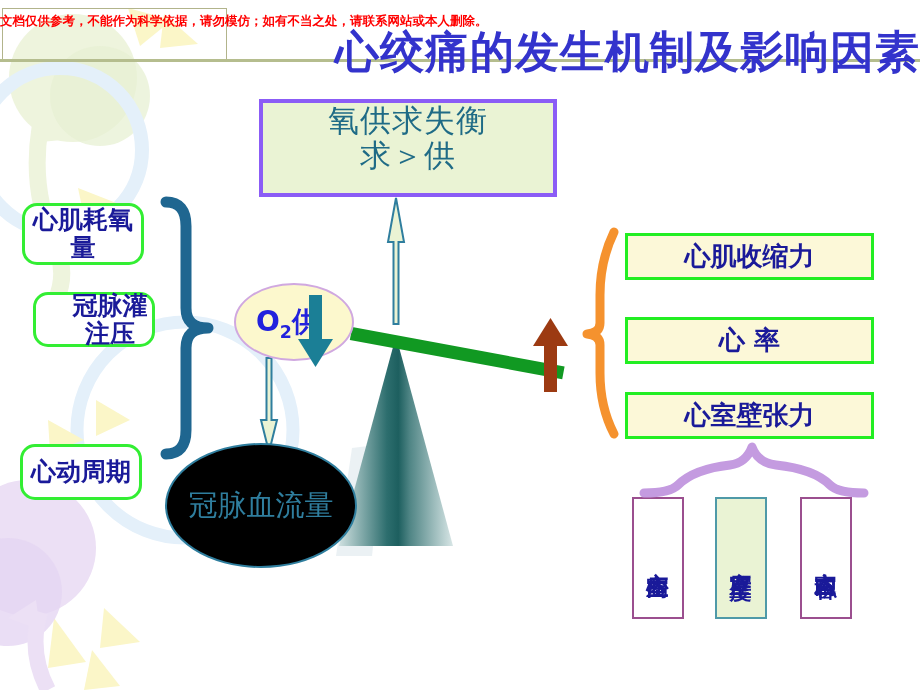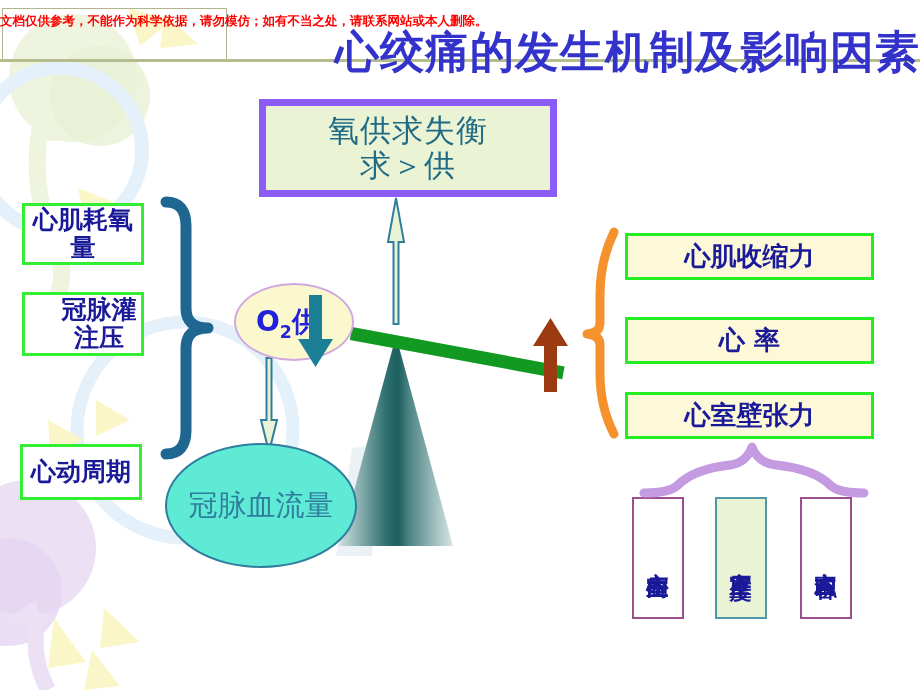--- a/index.html
+++ b/index.html
@@ -82,40 +82,40 @@
     font-weight: bold;
     line-height: 1.12;
   }
 
   .topbox {
     left: 259px;
     top: 99px;
     width: 298px;
     height: 98px;
     background: #eaf3d4;
-    border: 7px solid #8b5cf6;
+    border: 4px solid #8b5cf6;
     color: #1f6b86;
     font-size: 31px;
     font-weight: normal;
     flex-direction: column;
-    justify-content: center;
+    justify-content: flex-start;
   }
   .topbox .l1 { letter-spacing: 1px; }
   .topbox .l2 { letter-spacing: 1px; }
 
   .leftbox {
     width: 122px;
     background: #ffffff;
     border: 3px solid #33ee33;
-    border-radius: 0;
+    border-radius: 15px;
     font-size: 25px;
     color: #1a1a99;
   }
   #left-box-0 { left: 22px; top: 203px;  height: 62px; }
-  #left-box-1 { left: 22px; top: 292px;  height: 64px; padding-left: 32px; }
+  #left-box-1 { left: 33px; top: 292px;  height: 55px; padding-left: 32px; }
   #left-box-2 { left: 20px; top: 406px;  height: 56px; margin-top: 38px; }
 
   .rightbox {
     left: 625px;
     width: 249px;
     height: 47px;
     background: #fcf8d8;
     border: 3px solid #22ee22;
     border-radius: 0;
     font-size: 26px;
@@ -166,21 +166,21 @@
     height: 80px;
     background: #f0e1f7;
     border: 2px solid #f5b223;
     z-index: 6;
   }
   #flow-ellipse {
     left: 165px;
     top: 443px;
     width: 192px;
     height: 125px;
-    background: #5eead4;
+    background: #000000;
     border: 2px solid #2f7e9e;
     z-index: 4;
   }
   .ell-label {
     font-weight: bold;
     white-space: nowrap;
   }
   #supply-ellipse .ell-label {
     font-size: 28px;
     color: #2222dd;

